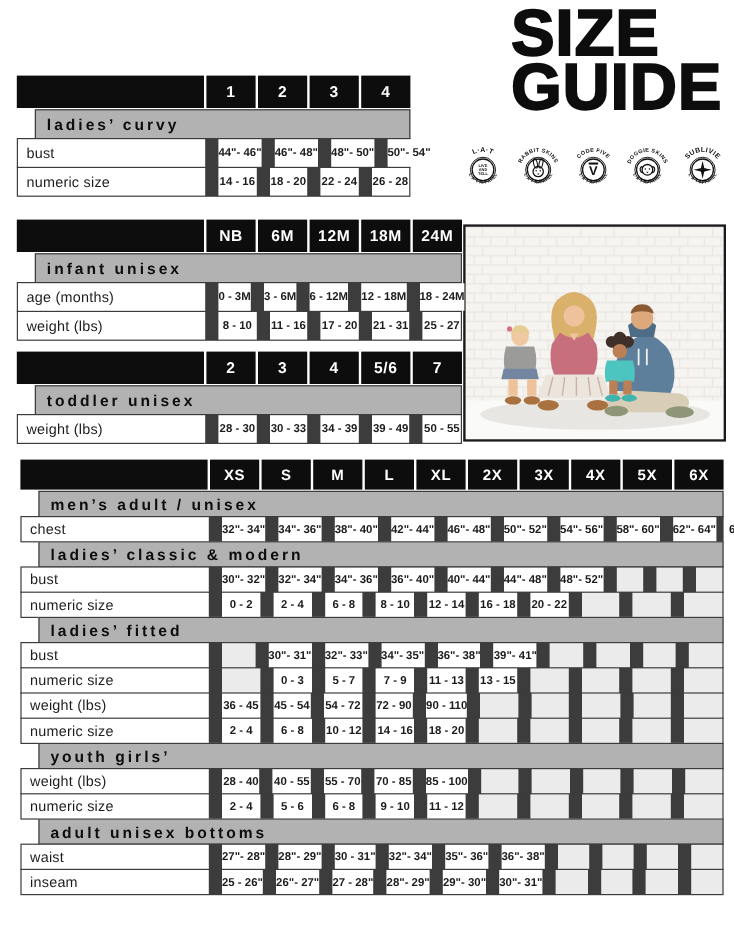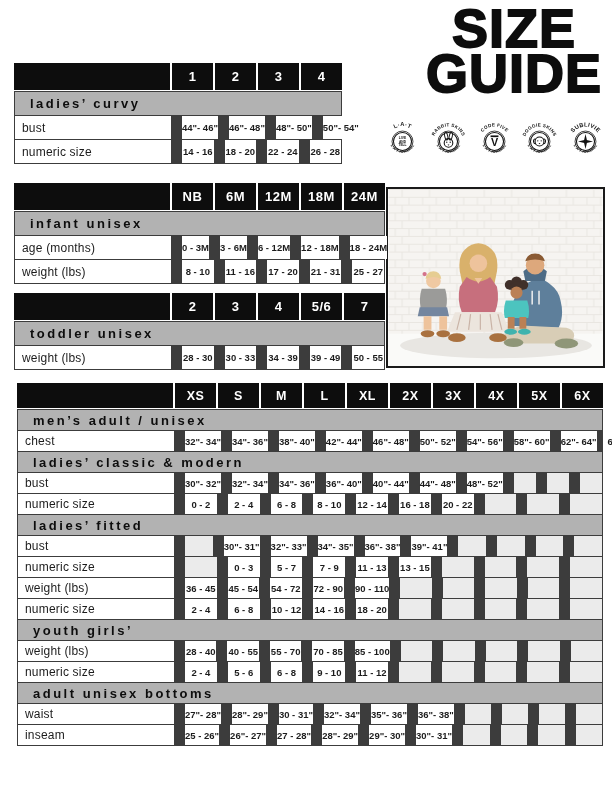--- a/index.html
+++ b/index.html
@@ -2,21 +2,21 @@
 <html><head>
 <meta charset="utf-8">
 <style>
   html,body{margin:0;padding:0;}
   body{
     width:612px;height:792px;position:relative;background:#ffffff;overflow:hidden;
     font-family:"Liberation Sans",sans-serif;color:#111;
   }
   
   .page-title{
-    position:absolute;top:6px;right:10px;text-align:center;
+    position:absolute;top:6px;right:10px;text-align:left;
     font-weight:bold;font-size:54px;line-height:45px;color:#0d0d0d;
     -webkit-text-stroke:1.8px #0d0d0d;letter-spacing:1px;
   }
   
   .brands{position:absolute;left:381px;top:114px;width:226px;display:flex;justify-content:space-between;}
   .brands svg text{font-family:"Liberation Sans",sans-serif;fill:#111;}
   
   .photo{position:absolute;left:386px;top:187px;width:219px;height:181px;border:2px solid #1a1a1a;box-sizing:border-box;}
   
   .tbl{position:absolute;}
@@ -28,21 +28,21 @@
   }
   .tbl .row.datarow{background:#3c3c3c;gap:11px;padding:1px;margin-top:-1px;}
   .tbl .cell{
     background:#fff;display:flex;align-items:center;justify-content:center;
     font-size:9.5px;font-weight:bold;color:#1c1c1c;white-space:nowrap;
   }
   .tbl .cell.lbl{justify-content:flex-start;padding-left:7px;font-size:12px;font-weight:normal;letter-spacing:.2px;}
   .tbl .cell.empty{background:#ebebeb;}
   .tbl .row.section{
     display:flex;align-items:center;background:#b2b2b2;border:1px solid #3c3c3c;
-    margin-top:-1px;padding-left:15px;font-weight:bold;font-size:13px;letter-spacing:2.5px;color:#0d0d0d;
+    margin-top:-1px;padding-left:9px;font-weight:bold;font-size:13px;letter-spacing:2.5px;color:#0d0d0d;margin-left:15px;
   }
   
   #t-curvy  {left:14px;top:63px;width:328px;}
   #t-infant {left:14px;top:183px;width:371px;}
   #t-toddler{left:14px;top:293px;width:371px;}
   #t-adult  {left:17px;top:383px;width:586px;}
   #t-curvy .row,#t-infant .row,#t-toddler .row{height:25px;}
   #t-curvy .row.head,#t-infant .row.head,#t-toddler .row.head{height:27px;}
   #t-adult .row{height:22px;}
   #t-adult .row.head{height:25px;}

